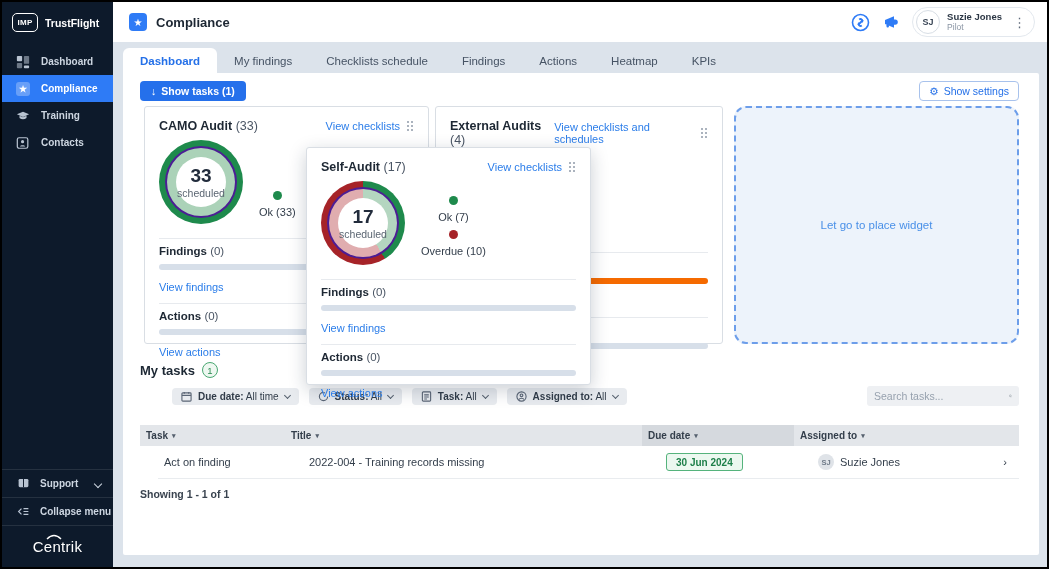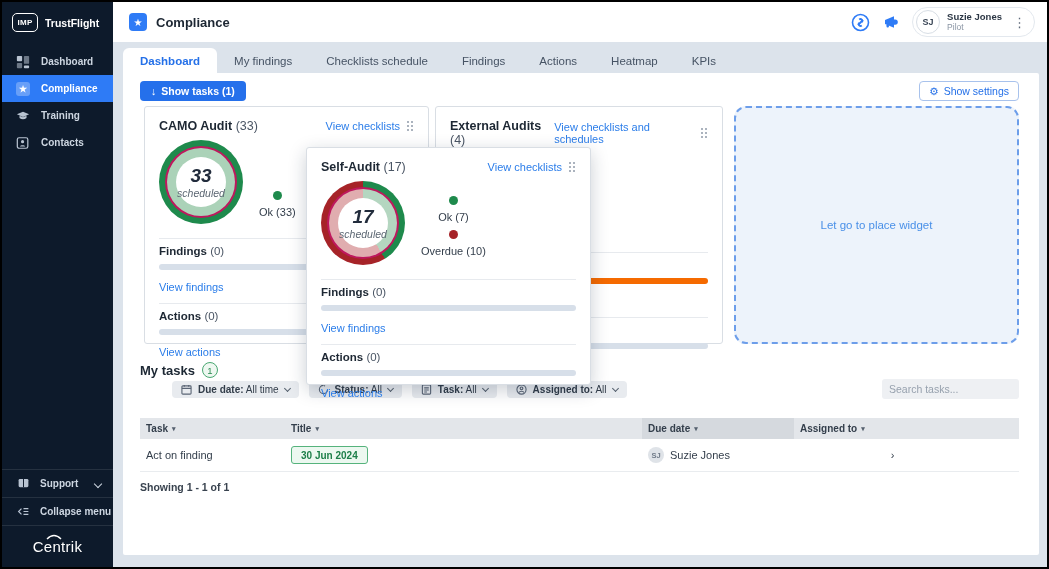--- a/index.html
+++ b/index.html
@@ -56,21 +56,21 @@
   .card-head { display:flex; justify-content:space-between; align-items:center; }
   .card-title { font-size:12.5px; color:#1d2733; }
   .card-title b { font-weight:bold; }
   .card-title .count { color:#4a5564; font-weight:normal; }
   .link { color:#2b7de9; font-size:11px; text-decoration:none; cursor:pointer; }
   .head-right { display:flex; align-items:center; gap:7px; }
   .drag-handle { display:grid; grid-template-columns:repeat(2,3px); grid-auto-rows:3px; gap:1px; cursor:grab; }
   .drag-handle i { width:2px; height:2px; border-radius:50%; background:#8f9aa9; }
   .donut-row { display:flex; margin-top:7px; height:90px; }
   .donut { width:84px; height:84px; border-radius:50%; position:relative; flex-shrink:0; }
-  .donut .gap { position:absolute; inset:6px; background:#be185d; border-radius:50%;font-style:italic; }
+  .donut .gap { position:absolute; inset:6px; background:#4c1d95; border-radius:50%; }
   .donut .inner { position:absolute; inset:2px; border-radius:50%; }
   .donut .center { position:absolute; inset:9px; background:#fff; border-radius:50%; display:flex; flex-direction:column; align-items:center; justify-content:center; }
   .donut-value { font-size:19px; font-weight:bold; color:#222c3c; line-height:1; }
   .donut-label { font-size:10.5px; color:#5b6672; margin-top:2px; }
   .outer-green { background:#1e8a4c; }
   .inner-green { background:#abd2b8; }
   .outer-mixed { background:conic-gradient(#1e8a4c 0 41.2%, #a62328 41.2% 100%); }
   .inner-mixed { background:conic-gradient(#b4d6c0 0 41.2%, #e0adaf 41.2% 100%); }
   .legend { margin-left:16px; display:flex; flex-direction:column; justify-content:center; gap:7px; }
   .legend.low { justify-content:flex-end; padding-bottom:12px; }
@@ -86,36 +86,36 @@
   .bar.orange { background:#f56a00; }
   .sec-link { display:inline-block; min-height:13px;text-align:right; }
 
   .placeholder { position:absolute; left:594px; top:0; width:285px; height:238px; border:2px dashed #6d9eea; border-radius:12px; background:#edf3fb; display:flex; align-items:center; justify-content:center; font-size:11.5px; color:#4a90e8; }
 
   
   .tasks { margin:16px 20px 0 17px; }
   .tasks-head { display:flex; align-items:center; gap:7px; }
   .tasks-title { font-size:13px; font-weight:bold; color:#1c2733; }
   .badge { width:16px; height:16px; border-radius:50%; border:1px solid #4aa872; background:#eef8f1; color:#2c8a52; font-size:9.5px; display:flex; align-items:center; justify-content:center; }
-  .tasks-controls { display:flex; justify-content:space-between; align-items:center; margin-top:1px;padding-left:32px; }
+  .tasks-controls { display:flex; justify-content:space-between; align-items:center; margin-top:8px;padding-left:32px; }
   .filters { display:flex; gap:10px; }
   .filter-pill { display:flex; align-items:center; gap:6px; background:#e8ebef; border-radius:4px; padding:3px 9px; font-size:10px; color:#313c49; cursor:pointer; }
   .filter-pill b { font-weight:bold; }
   .filter-pill .chevron-sm { width:5px; height:5px; border-right:1.5px solid #55606e; border-bottom:1.5px solid #55606e; transform:rotate(45deg); margin-top:-2px; }
-  .search-box { width:137px; height:20px; background:#eef0f3; border-radius:3px; display:flex; align-items:center; padding:0 7px; }
+  .search-box { width:152px; height:20px; background:#eef0f3; border-radius:3px; display:flex; align-items:center; padding:0 7px; }
   .search-box input { flex:1; border:none; background:transparent; font-size:10.5px; color:#444; outline:none; font-family:inherit; }
   .search-box input::placeholder { color:#97a1ae; }
 
   .table { margin-top:19px; }
   .trow { display:grid; grid-template-columns:145px 357px 152px 1fr 28px; align-items:center; }
   .thead { background:#e3e6ea; }
   .thead .cell { font-size:10px; font-weight:bold; color:#333e4b; padding:5px 6px; display:flex; align-items:center; gap:4px; cursor:pointer; }
   .thead .cell.sorted { background:#d5d9de; }
   .sort { font-size:7px; color:#55606e; }
-  .tbody-row { border-bottom:1px solid #e9ecef; cursor:pointer; }
+  .tbody-row { border-bottom:1px solid #e9ecef; cursor:pointer;margin-left:18px; }
   .tbody-row .cell { font-size:11px; color:#333e4b; padding:7px 6px; }
   .due-pill { display:inline-block; font-size:10px; font-weight:bold; color:#1d7f49; background:#ecf8f0; border:1px solid #55b37c; border-radius:3px; padding:2.5px 9px; }
   .assignee { display:flex; align-items:center; gap:6px; }
   .mini-avatar { width:16px; height:16px; border-radius:50%; background:#dfe3e8; color:#707b89; font-size:7.5px; font-weight:bold; display:flex; align-items:center; justify-content:center; }
   .row-chevron { color:#2b7de9; font-size:13px; text-align:center; }
   .showing { margin-top:9px; font-size:10.5px; font-weight:bold; color:#39434f; }
 
   svg { display:block; }
 </style>
 </head>
@@ -454,20 +454,21 @@
                   <span class="sort">▾</span>
                 </div>
               <div class="cell">
                   <span>Assigned to</span>
                   <span class="sort">▾</span>
                 </div>
               <div class="cell"></div>
             </div>
             <div class="trow tbody-row">
               <div class="cell">Act on finding</div>
+              <div class="cell">2022-004 - Training records missing</div>
               <div class="cell"><span class="due-pill">30 Jun 2024</span></div>
               <div class="cell assignee">
                 <span class="mini-avatar">SJ</span>
                 <span>Suzie Jones</span>
               </div>
               <div class="cell row-chevron">›</div>
             </div>
             <div class="showing">Showing 1 - 1 of 1</div>
           </div>
         </div>

